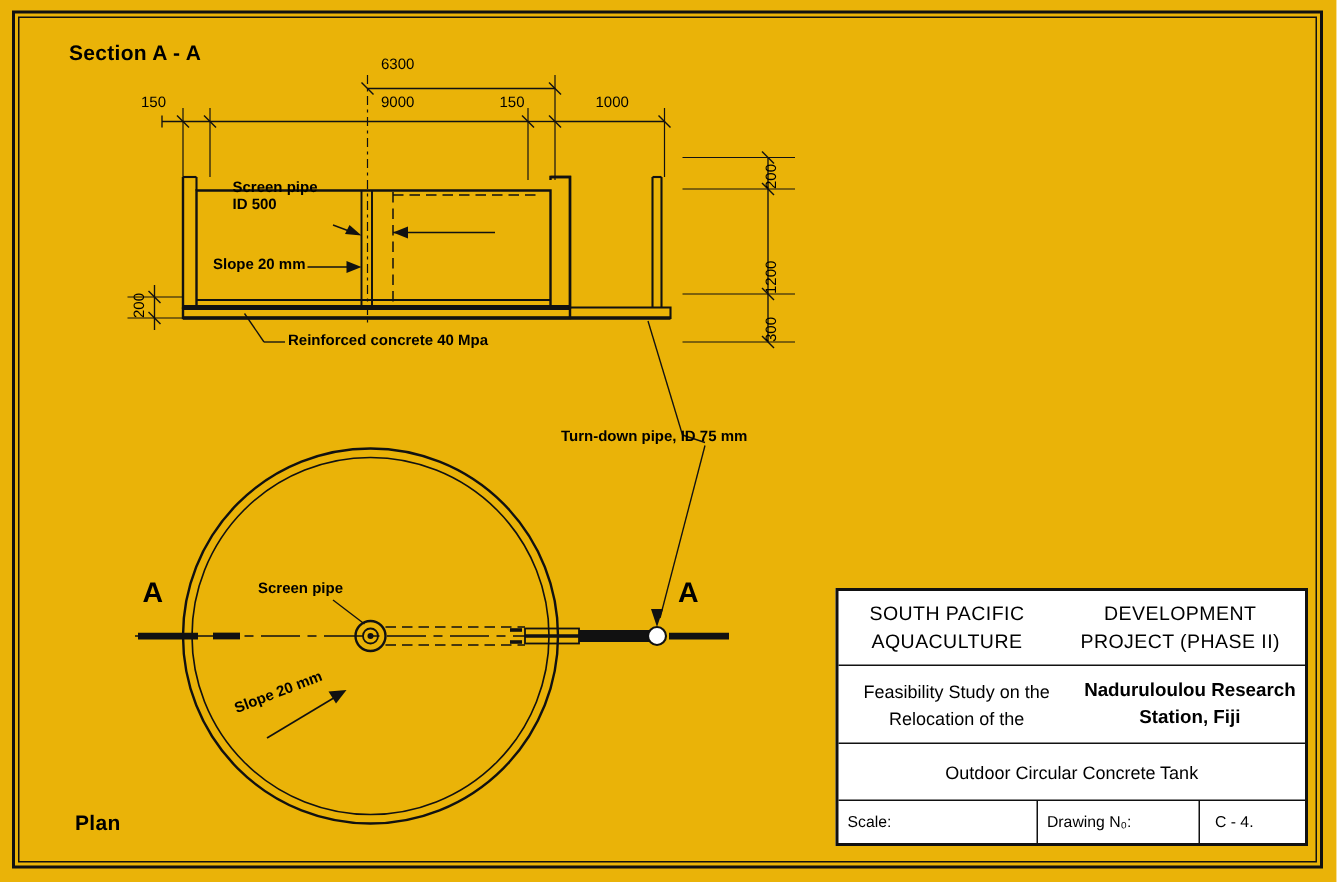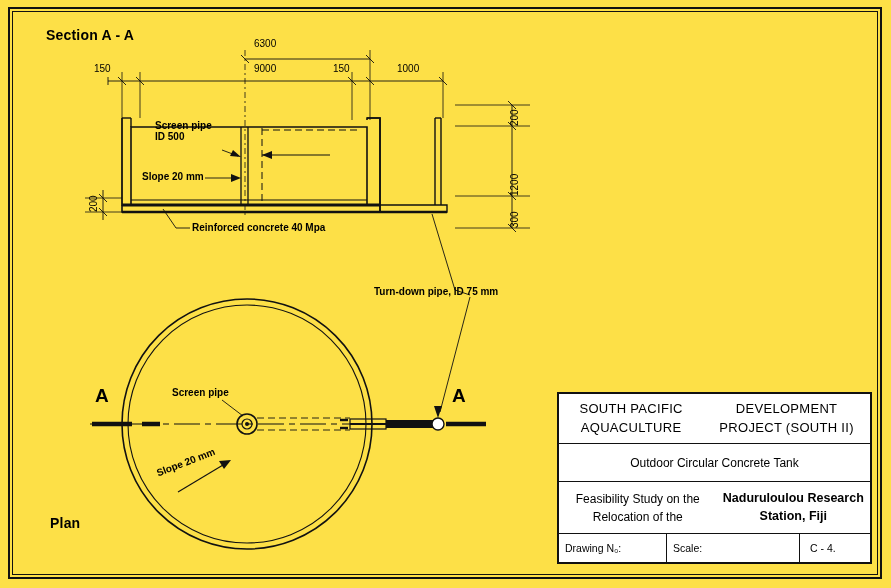--- a/index.html
+++ b/index.html
@@ -8,21 +8,21 @@
     background: #fff;
   }
   body {
     font-family: "Liberation Sans", sans-serif;
     color: #000;
   }
   #sheet {
     position: relative;
     width: 891px;
     height: 588px;
-    background: #fde047;
+    background: #eab308;
     overflow: hidden;
   }
   
   .frame-outer {
     position: absolute;
     left: 8px;
     top: 7px;
     width: 874px;
     height: 572px;
     border: 2px solid #111;
@@ -272,40 +272,40 @@
     </g>
   </svg>
 
   <div class="lbl" style="left:95px; top:386px; font-size:19px; font-weight:bold;">A</div>
   <div class="lbl" style="left:452px; top:386px; font-size:19px; font-weight:bold;">A</div>
 
   <div class="lbl lbl-b" style="left:172px; top:387px;">Screen pipe</div>
 
   <div class="lbl lbl-b" style="left:155px; top:468px; transform: rotate(-21deg); transform-origin: left top;">Slope 20 mm</div>
 
-  <div class="title-sec" style="left:50px; top:515px;">Plan</div>
+  <div class="title-sec" style="left:50px; top:540px;">Plan</div>
 
   <div class="titleblock">
     <div class="tb-row tb-r1">
       <div class="l">SOUTH PACIFIC AQUACULTURE</div>
-      <div class="l">DEVELOPMENT PROJECT (SOUTH II)</div>
-    </div>
-    <div class="tb-row tb-r3">
-      <div class="l">Outdoor Circular Concrete Tank</div>
+      <div class="l">DEVELOPMENT PROJECT (PHASE II)</div>
     </div>
     <div class="tb-row tb-r2">
       <div class="l1">Feasibility Study on the Relocation of the</div>
       <div class="l2">Naduruloulou Research Station, Fiji</div>
     </div>
+    <div class="tb-row tb-r3">
+      <div class="l">Outdoor Circular Concrete Tank</div>
+    </div>
     <div class="tb-row tb-r4">
+      <div class="tb-cell c1">
+        <span>Scale:</span>
+      </div>
       <div class="tb-cell c2">
         <span>Drawing N₀:</span>
-      </div>
-      <div class="tb-cell c1">
-        <span>Scale:</span>
       </div>
       <div class="tb-cell c3">
         <span>C - 4.</span>
       </div>
     </div>
   </div>
 
 </div>
 
 </body></html>

